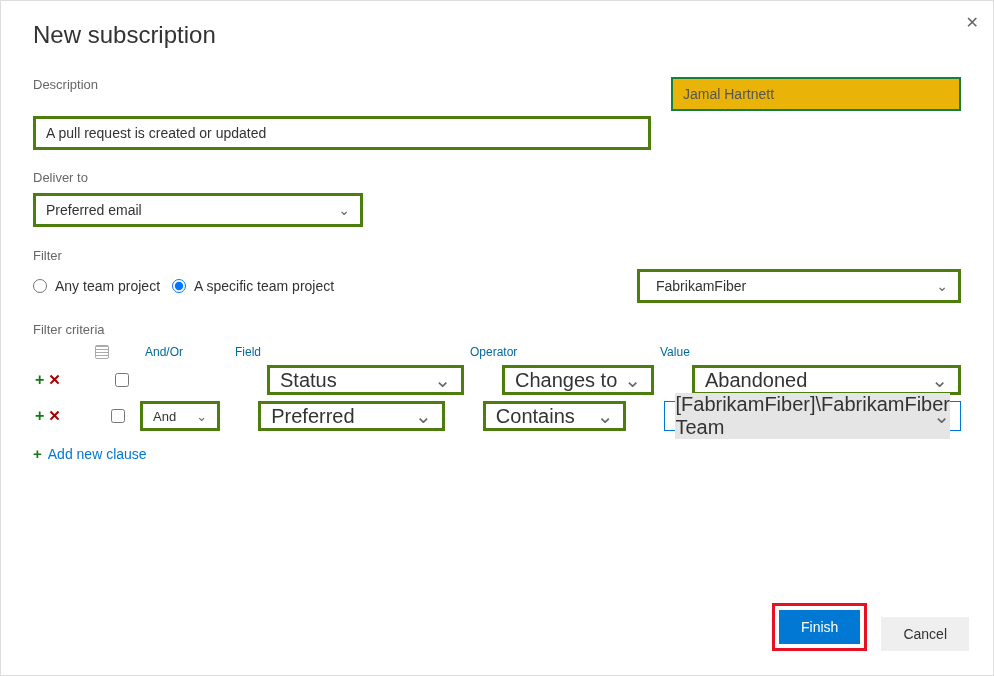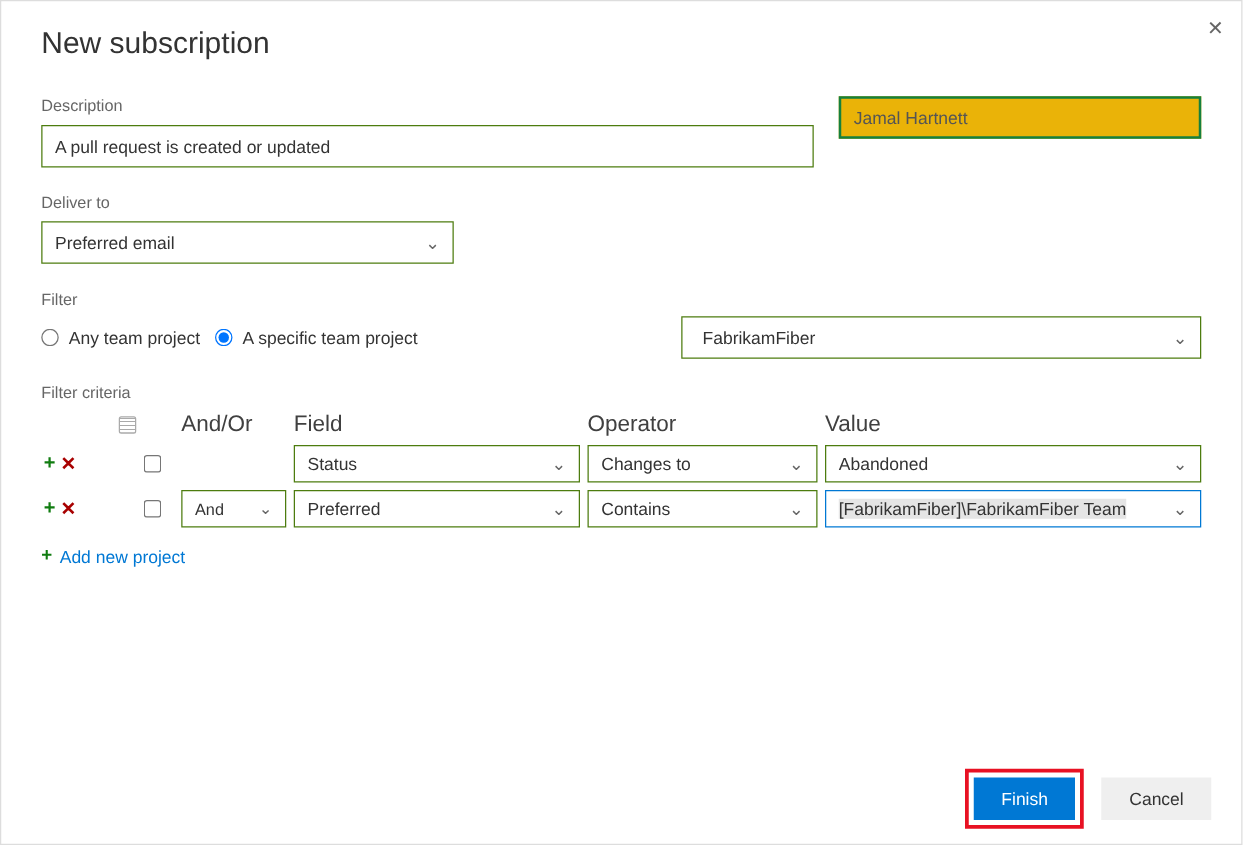--- a/index.html
+++ b/index.html
@@ -3,67 +3,67 @@
 <meta charset="utf-8">
 <style>
 * { box-sizing: border-box; margin: 0; padding: 0; }
 body { font-family: "Segoe UI", Arial, sans-serif; font-size: 14px; color: #333; background: #fff; width: 994px; height: 676px; position: relative; border: 1px solid #ddd; }
 .dialog { padding: 20px 32px; }
 .close-btn { position: absolute; top: 12px; right: 14px; font-size: 16px; color: #666; cursor: pointer; background: none; border: none; }
 .title { font-size: 24px; font-weight: 300; color: #333; margin-bottom: 28px; }
 .row { display: flex; gap: 20px; margin-bottom: 20px; }
 .col { display: flex; flex-direction: column; }
 .label { font-size: 13px; color: #666; margin-bottom: 8px; }
-.input, .select, .readonly { height: 34px; border: 1px solid #4d7c0f; padding: 0 10px; font-size: 14px; background: #fff; display: flex; align-items: center; }
+.input, .select, .readonly { height: 34px; border: 3px solid #4d7c0f; padding: 0 10px; font-size: 14px; background: #fff; display: flex; align-items: center; }
 .readonly { background: #eab308; border: 2px solid #15803d; color: #555; }
 .select { position: relative; cursor: pointer; }
 .chev { position: absolute; right: 10px; top: 50%; transform: translateY(-50%); color: #666; pointer-events: none; }
 .radio-row { display: flex; align-items: center; gap: 12px; margin-top: 6px; margin-bottom: 18px; }
 .radio-row label { display: flex; align-items: center; gap: 8px; font-size: 14px; cursor: pointer; }
 input[type=radio] { width: 14px; height: 14px; }
-.project-select { width: 416px; margin-left: auto; padding-left: 16px; }
-.criteria-header { display: flex; align-items: center; margin-top: 8px; font-size: 18px; color: #404040; }
+.project-select { width: 324px; margin-left: auto; padding-left: 16px; }
+.criteria-header { display: flex; align-items: center; margin-top: 8px; font-size: 12px; color: #0369a1; }
 .hdr-actions { width: 82px; display:flex; justify-content:flex-end; align-items:center; padding-right:6px;}
 .hdr-chk { width: 30px; }
 .hdr-andor { width: 90px; }
 .hdr-field { width: 235px; }
 .hdr-op { width: 190px; }
 .hdr-val { flex: 1; }
 .clause-row { display: flex; align-items: center; margin-top: 6px; }
 .act { width: 82px; display: flex; gap: 4px; align-items: center; padding-left: 2px; }
 .plus { color: #107c10; font-weight: bold; font-size: 16px; cursor: pointer; }
 .xred { color: #a80000; font-weight: bold; font-size: 15px; cursor: pointer; }
 .chkcell { width: 30px; display:flex; align-items:center; }
 .chkcell input { width:14px; height:14px; }
 .andor-cell { width: 90px; padding-right:6px; }
 .andor-cell .select { height: 30px; font-size:13px;}
 .field-cell { width: 235px; padding-right:6px;}
 .op-cell { width: 190px; padding-right:6px;}
 .val-cell { flex:1; }
-.field-cell .select, .op-cell .select, .val-cell .select { height: 30px; font-size:14px; }
+.field-cell .select, .op-cell .select, .val-cell .select { height: 30px; font-size:20px;margin-left:32px; }
 .val-cell .select.focused { border: 1px solid #0078d4; }
 .val-cell .select.focused span:first-child { background: #e5e5e5; }
 .add-clause { margin-top: 14px; color: #0078d4; font-size: 14px; cursor: pointer; display:flex; align-items:center; gap:6px; }
 .add-clause .plus2 { color:#107c10; font-weight:bold; font-size:15px;}
-.footer { position: absolute; bottom: 12px; right: 24px; display: flex; align-items: center; gap: 14px; }
+.footer { position: absolute; bottom: 24px; right: 24px; display: flex; align-items: flex-end; gap: 14px; }
 .btn { height: 34px; padding: 0 22px; font-size: 14px; border: none; cursor: pointer; }
 .btn-primary { background: #0078d4; color: #fff; }
 .btn-cancel { background: #efefef; color: #333; }
 .highlight-box { border: 3px solid #e81123; padding: 4px; }
 .group-icon { width:14px; height:14px; border:1px solid #aaa; border-radius:2px; display:inline-block; background: repeating-linear-gradient(#aaa,#aaa 1px,#fff 1px,#fff 3px); }
 </style>
 </head>
 <body>
 
 <div class="dialog">
   <button class="close-btn">✕</button>
   <h1 class="title">New subscription</h1>
 
   <div class="row">
-    <div class="col" style="flex:1;">
+    <div class="col" style="flex:1;gap:16px;">
       <span class="label">Description</span>
       <div class="input">
           <span>A pull request is created or updated</span>
         </div>
     </div>
     <div class="col" style="width:290px;">
       <div class="readonly">
           <span>Jamal Hartnett</span>
         </div>
     </div>
@@ -165,21 +165,21 @@
     <div class="val-cell">
         <div class="select focused">
           <span>[FabrikamFiber]\FabrikamFiber Team</span>
           <span class="chev">⌄</span>
         </div>
       </div>
   </div>
 
   <div class="add-clause">
     <span class="plus2">+</span>
-    <span>Add new project</span>
+    <span>Add new clause</span>
   </div>
 </div>
 
 <div class="footer">
   <div class="highlight-box">
     <button class="btn btn-primary">Finish</button>
   </div>
   <button class="btn btn-cancel">Cancel</button>
 </div>
 

